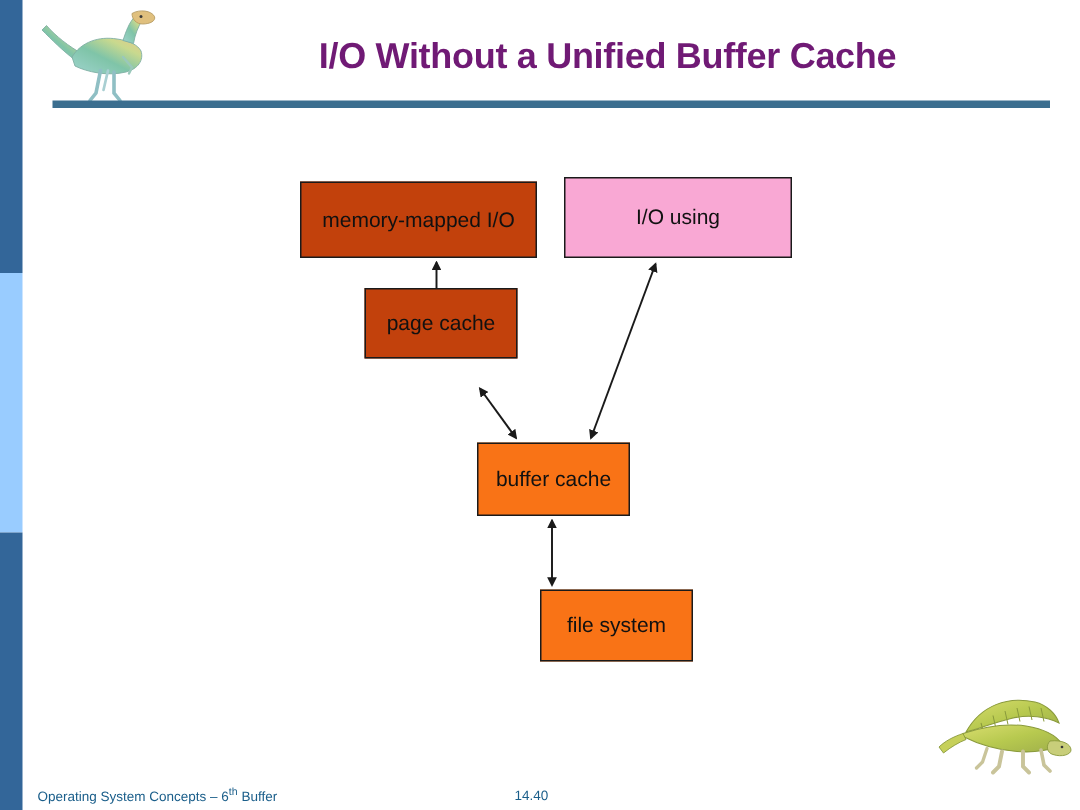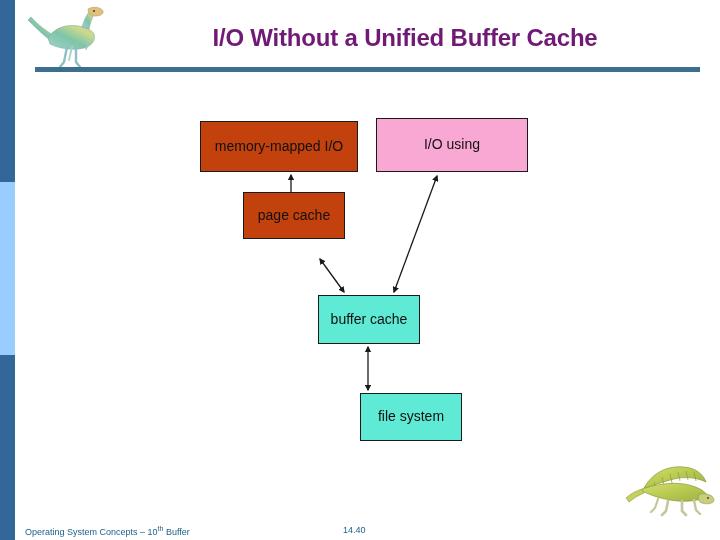--- a/index.html
+++ b/index.html
@@ -82,21 +82,21 @@
     display: flex;
     align-items: center;
     justify-content: center;
     text-align: center;
     font-size: 14px;
     color: #111111;
     line-height: 1.25;
   }
   .node.gray  { background: #c2410c; }
   .node.white { background: #f9a8d4; }
-  .node.blue  { background: #5eead4; }
+  .node.blue  { background: #f97316; }
 
   #node-mmio        { left: 200px; top: 121px; width: 158px; height: 51px; }
   #node-io-rw       { left: 376px; top: 118px; width: 152px; height: 54px; }
   #node-page-cache  { left: 243px; top: 192px; width: 102px; height: 47px; }
   #node-buffer-cache{ left: 318px; top: 295px; width: 102px; height: 49px; }
   #node-file-system { left: 318px; top: 393px; width: 102px; height: 48px; margin-left: 42px; }
 
   
   .footer-text {
     position: absolute;
@@ -209,17 +209,17 @@
     <path d="M76 36 C84 35 90 38 90 42 C90 45 84 47 78 45 C74 44 73 39 76 36 Z" fill="#C8CE7A" stroke="#8A9A3C" stroke-width="0.6"></path>
     <circle cx="84" cy="40" r="0.9" fill="#3a3a3a"></circle>
 
     <path d="M44 43 L42 53 L38 57" stroke="#C9C49A" stroke-width="2.6" fill="none" stroke-linecap="round"></path>
     <path d="M58 43 L58 53 L62 57" stroke="#C9C49A" stroke-width="2.6" fill="none" stroke-linecap="round"></path>
     <path d="M70 42 L72 52 L76 56" stroke="#C9C49A" stroke-width="2.4" fill="none" stroke-linecap="round"></path>
     <path d="M34 41 L31 50 L27 54" stroke="#C9C49A" stroke-width="2.2" fill="none" stroke-linecap="round"></path>
   </svg>
 
   <div class="footer-text" id="footer-left">
-    <span>Operating System Concepts – 10</span><span class="sup">th</span><span> Buffer</span>
+    <span>Operating System Concepts – 6</span><span class="sup">th</span><span> Buffer</span>
   </div>
   <div class="footer-text" id="footer-center">14.40</div>
 
 </div>
 
 </body></html>

